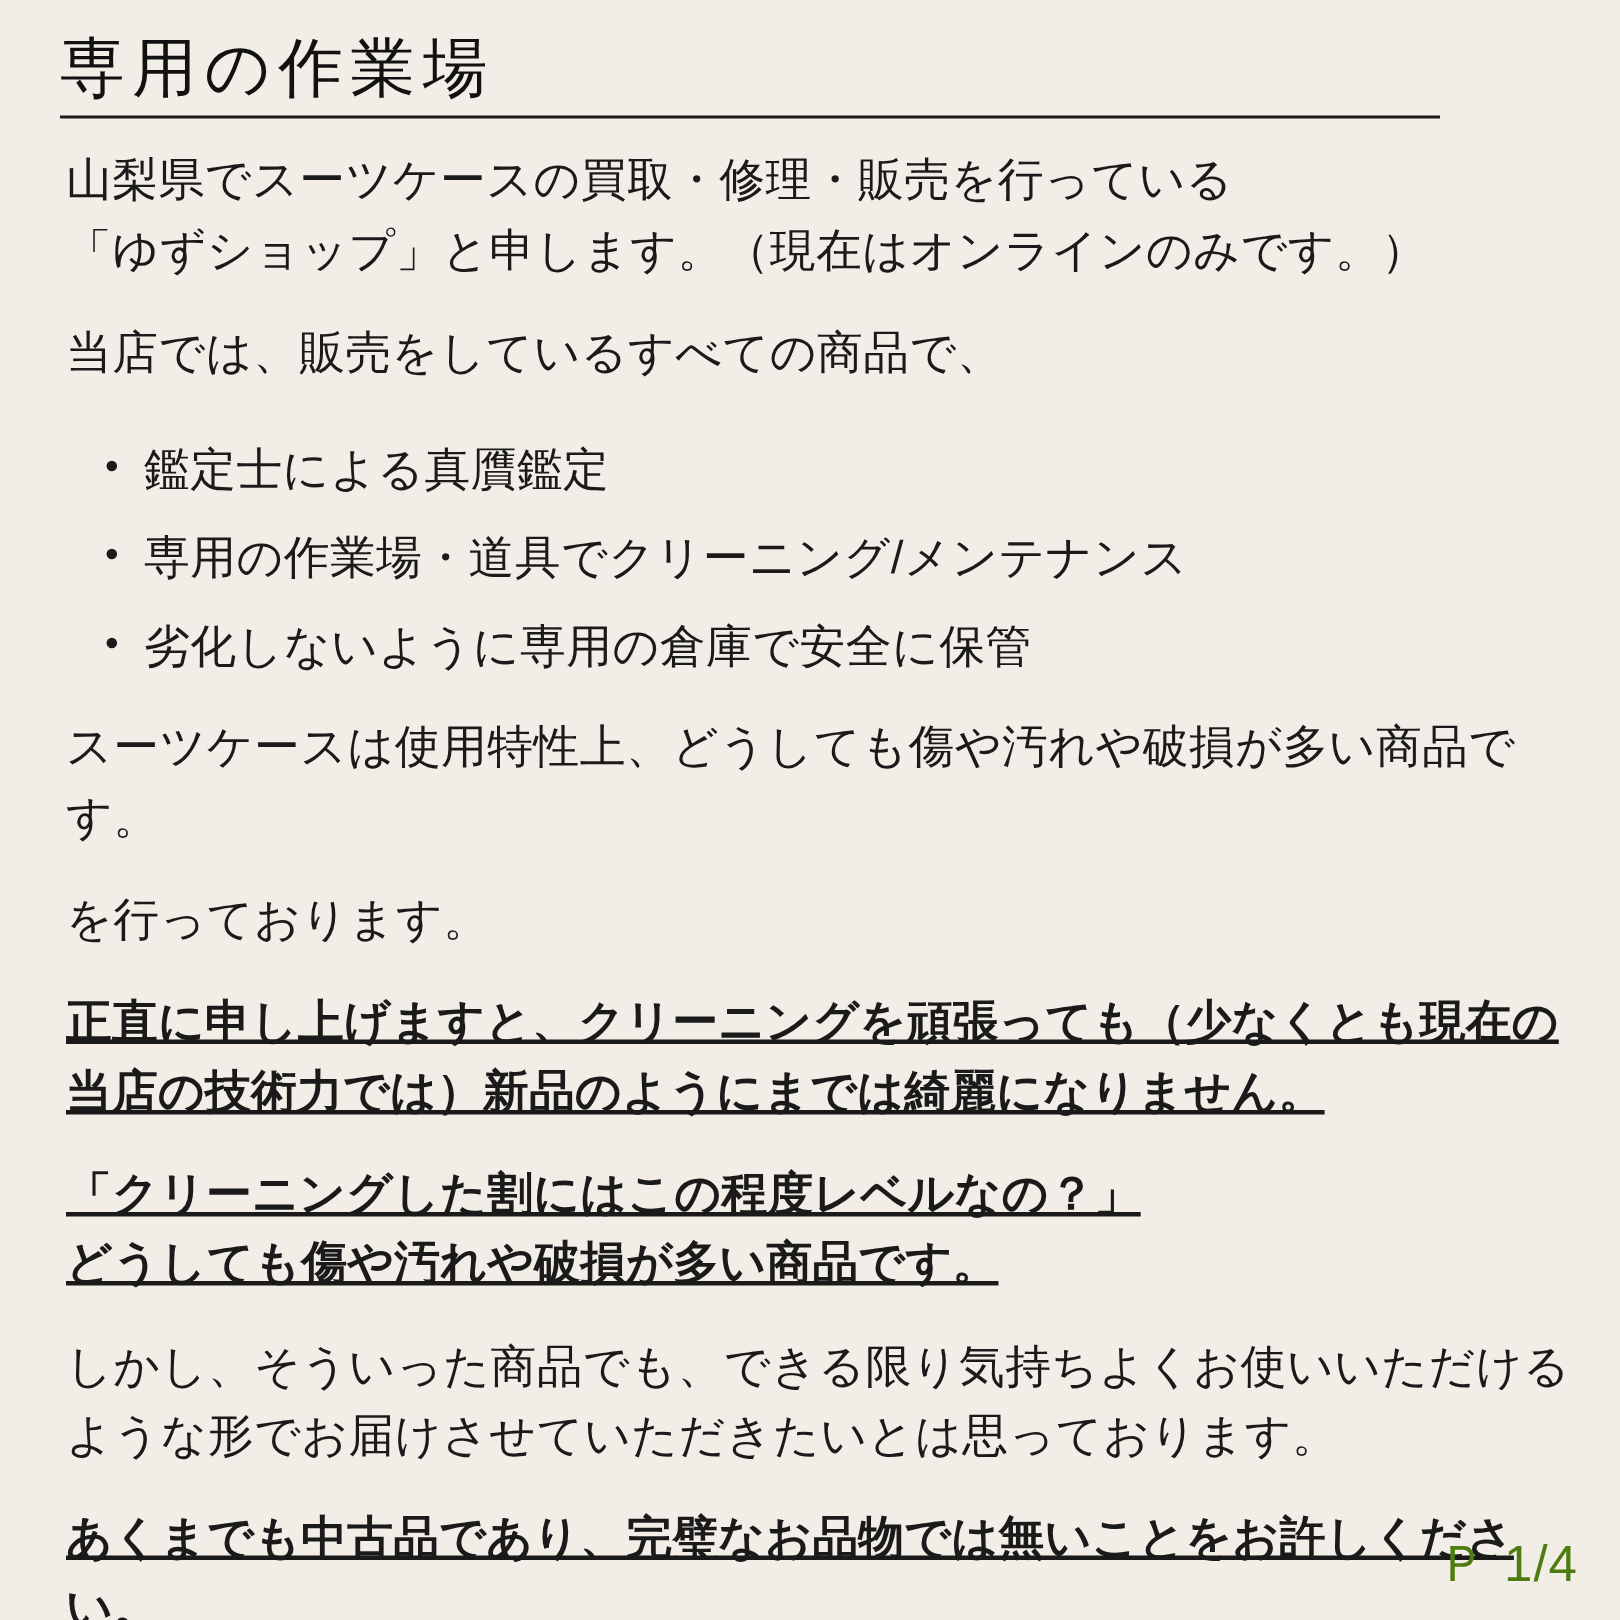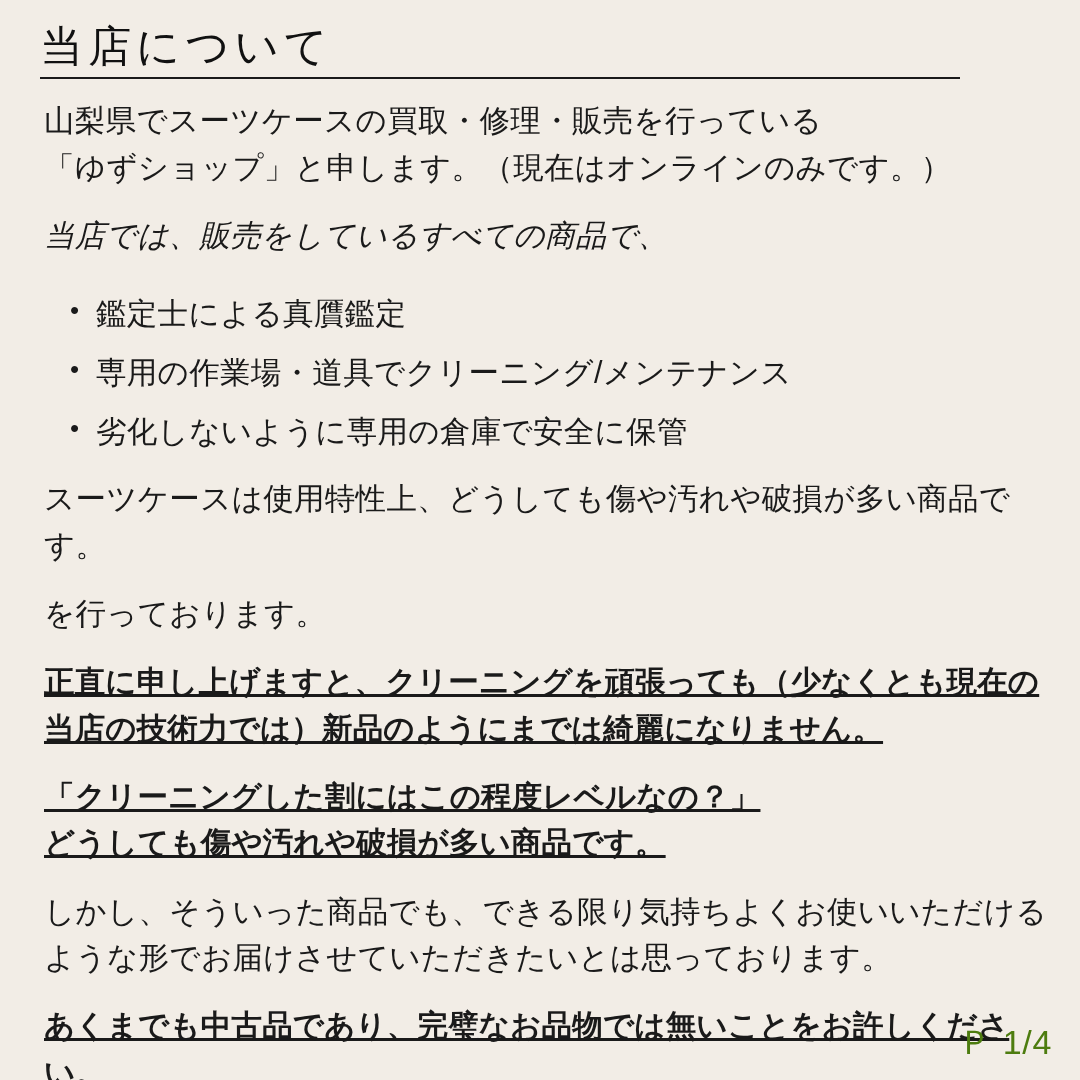--- a/index.html
+++ b/index.html
@@ -40,21 +40,20 @@
     font-size: 30.5px;
     line-height: 1.52;
     letter-spacing: 0.01em;
   }
   .para {
     margin: 0 0 22px 6px;
     white-space: pre-line;
   }
   .para.tight {
     margin-bottom: 32px;
-    font-style: italic;
   }
   .para.bold {
     font-weight: bold;
     letter-spacing: 0.005em;
     text-decoration: underline;
   }
   ul.bullets {
     list-style: none;
     margin: 0 0 22px 0;
     padding: 0 0 0 58px;
@@ -79,21 +78,21 @@
     font-size: 34px;
     letter-spacing: 0.02em;
     color: #4d7c0f;
   }
 </style>
 </head>
 <body>
 
 <div class="page">
 
-  <h1 class="title">当店について</h1>
+  <h1 class="title">専用の作業場</h1>
   <div class="title-rule"></div>
 
   <div class="body">
 
     <p class="para">山梨県でスーツケースの買取・修理・販売を行っている
 「ゆずショップ」と申します。（現在はオンラインのみです。）</p>
 
     <p class="para tight">当店では、販売をしているすべての商品で、</p>
 
     <ul class="bullets">

